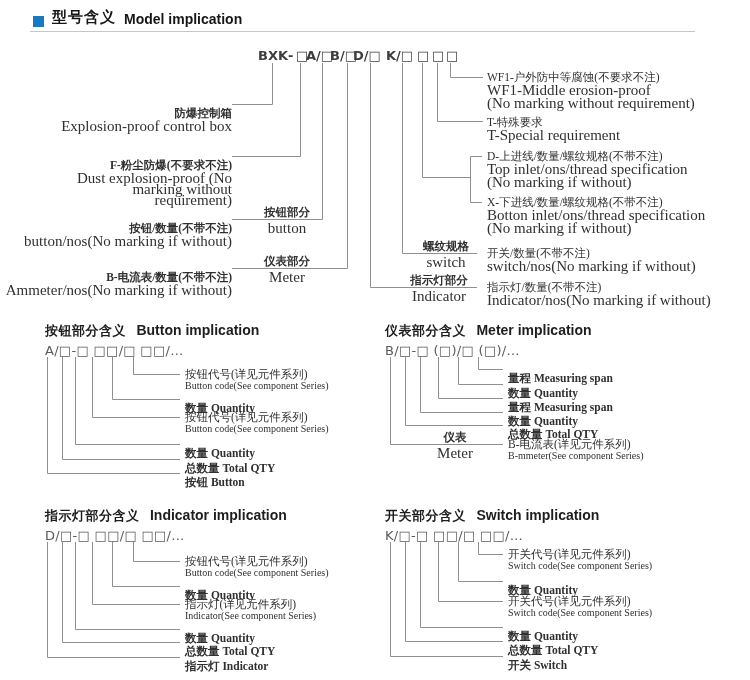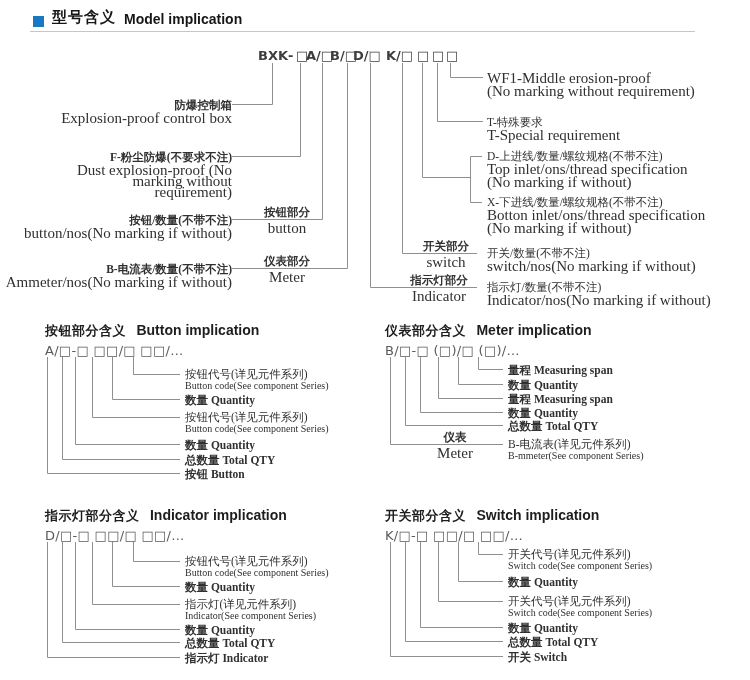--- a/index.html
+++ b/index.html
@@ -10,21 +10,21 @@
   .h-title-cn{font-size:15px;font-weight:bold;color:#161616;letter-spacing:1px;}
   .h-title-en{font-size:14px;font-weight:bold;color:#161616;}
   .rule{position:absolute;left:30px;top:31px;width:665px;height:1px;background:#c6c6c6;}
   svg.lines{position:absolute;left:0;top:0;}
   .seg{position:absolute;top:48px;font-size:13px;font-weight:bold;color:#3e3e3e;
        font-family:"DejaVu Sans",sans-serif;white-space:pre;}
   .cn{font-size:11.5px;line-height:12px;color:#303030;white-space:nowrap;
       font-family:"Liberation Serif","DejaVu Serif",serif;}
   .en{font-size:15px;line-height:11px;color:#303030;white-space:nowrap;margin-top:2px;
       font-family:"Liberation Serif","DejaVu Serif",serif;}
-  .b{font-weight:bold;}
+  .b{font-weight:bold;margin-top:8px;}
   .tl{position:absolute;right:518px;text-align:right;}
   .tr{position:absolute;left:487px;}
   .mid{position:absolute;text-align:center;}
   .mid .cn{font-weight:bold;line-height:13px;font-family:Liberation Mono, monospace;}
   .mid .en{margin-top:4px;}
   .wrap{white-space:normal;width:172px;text-align:right;}
   .sec-h{position:absolute;white-space:nowrap;}
   .sec-h .h-cn{font-size:13px;font-weight:bold;color:#1d1d1d;letter-spacing:0.5px;}
   .sec-h .h-en{font-size:14px;font-weight:bold;color:#1d1d1d;margin-left:6px;}
   .formula{position:absolute;font-size:13px;color:#5a5a5a;letter-spacing:0.3px;white-space:pre;
@@ -117,29 +117,30 @@
 
   <div class="mid" style="left:252px;top:206px;width:70px">
     <div class="cn">按钮部分</div>
     <div class="en">button</div>
   </div>
   <div class="mid" style="left:252px;top:255px;width:70px">
     <div class="cn">仪表部分</div>
     <div class="en">Meter</div>
   </div>
   <div class="mid" style="left:412px;top:240px;width:68px">
-    <div class="cn">开关部分</div>
+    <div class="cn">螺纹规格</div>
     <div class="en">switch</div>
   </div>
   <div class="mid" style="left:400px;top:274px;width:78px">
     <div class="cn">指示灯部分</div>
     <div class="en">Indicator</div>
   </div>
 
   <div class="tr" style="top:71px">
+    <div class="cn">WF1-户外防中等腐蚀(不要求不注)</div>
     <div class="en">WF1-Middle erosion-proof</div>
     <div class="en">(No marking without requirement)</div>
   </div>
   <div class="tr" style="top:116px">
     <div class="cn">T-特殊要求</div>
     <div class="en">T-Special requirement</div>
   </div>
   <div class="tr" style="top:150px">
     <div class="cn">D-上进线/数量/螺纹规格(不带不注)</div>
     <div class="en">Top inlet/ons/thread specification</div>

